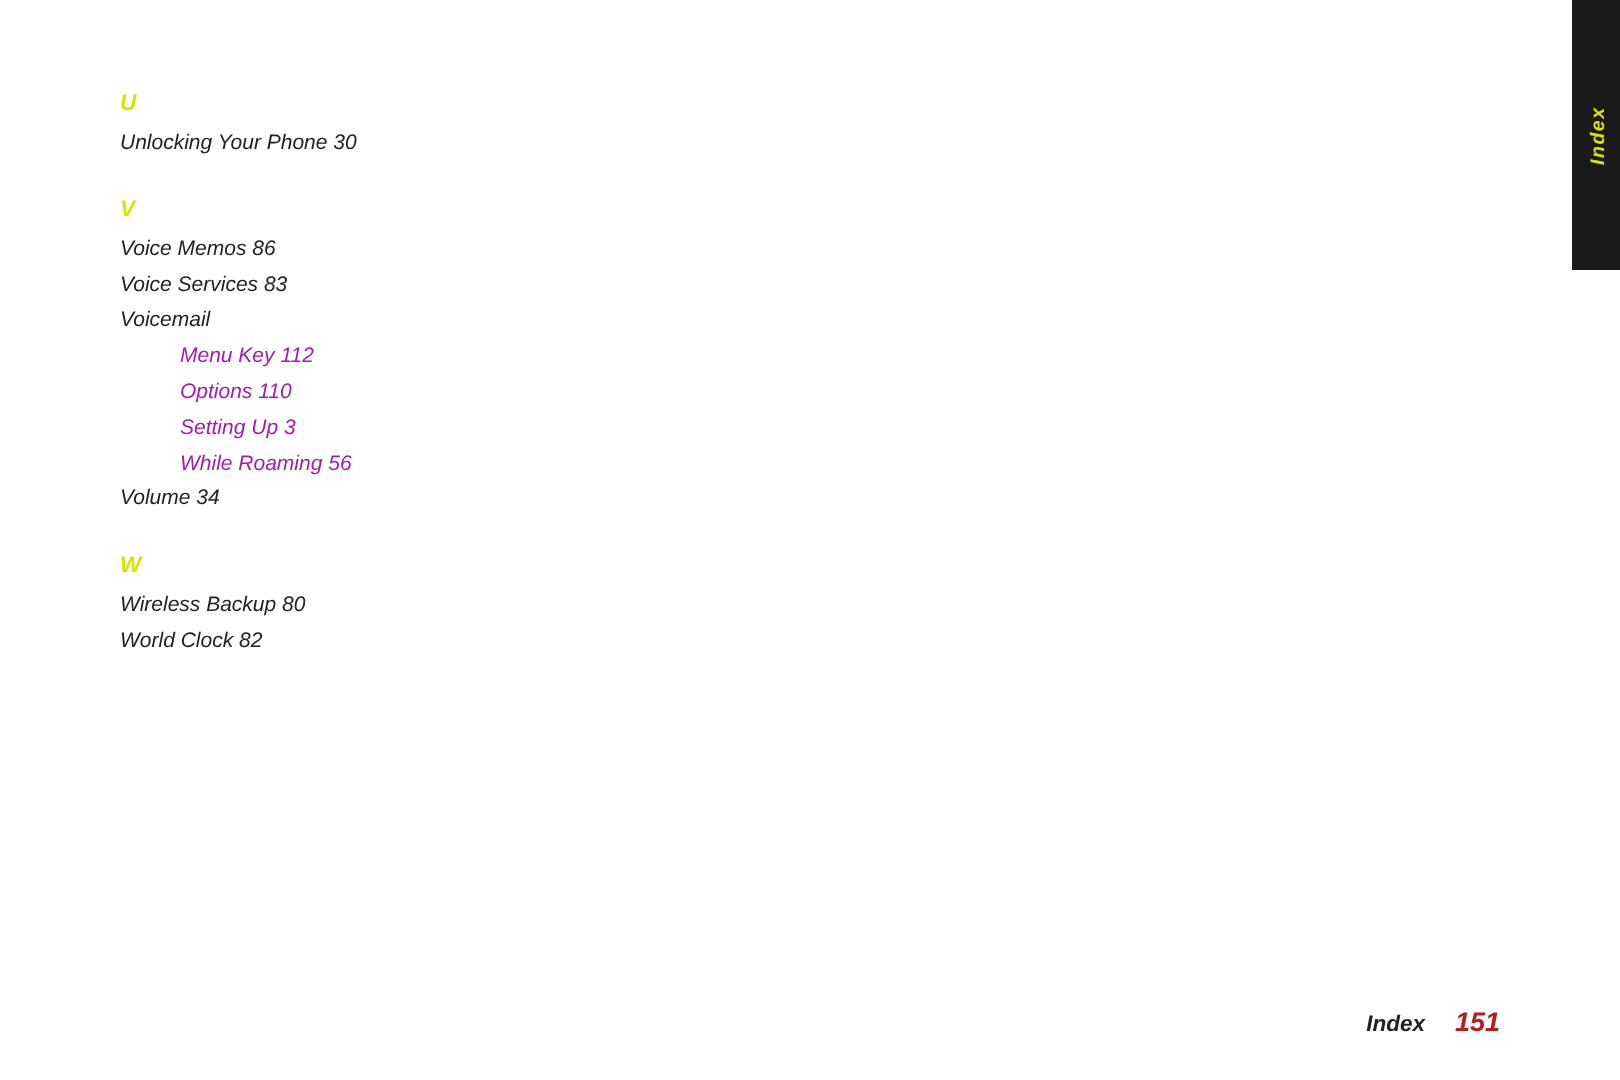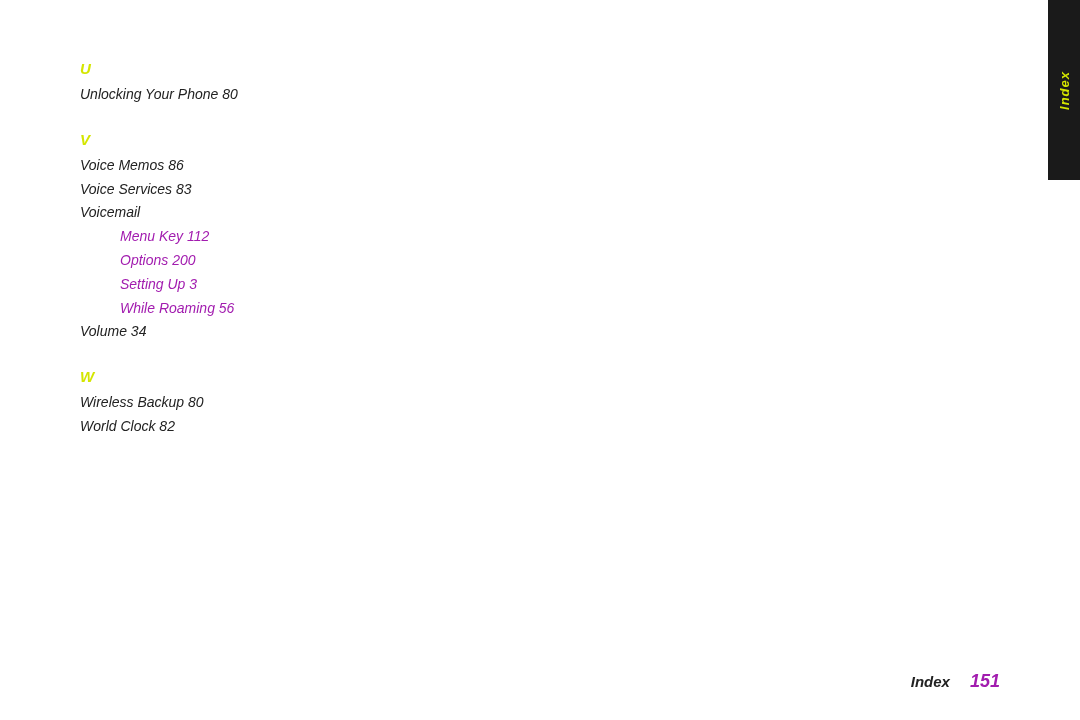--- a/index.html
+++ b/index.html
@@ -87,44 +87,44 @@
     .footer-label {
       font-style: italic;
       font-size: 15px;
       color: #222;
       font-weight: bold;
     }
 
     .footer-page {
       font-style: italic;
       font-size: 18px;
-      color: #a21caf;
+      color: #b91c1c;
       font-weight: bold;
       text-align: right;
     }
   </style>
 </head>
 <body>
 
 <div class="sidebar-tab">
   <span class="sidebar-tab-text">Index</span>
 </div>
 
 <div class="page-content">
 <div class="section">
       <div class="section-letter">U</div>
-      <div class="entry">Unlocking Your Phone  80</div>
+      <div class="entry">Unlocking Your Phone  30</div>
     </div>
     <div class="section">
       <div class="section-letter">V</div>
       <div class="entry">Voice Memos  86</div>
       <div class="entry">Voice Services  83</div>
       <div class="entry">Voicemail</div>
       <div class="sub-entry">Menu Key  112</div>
-      <div class="sub-entry">Options  200</div>
+      <div class="sub-entry">Options  110</div>
       <div class="sub-entry">Setting Up  3</div>
       <div class="sub-entry">While Roaming  56</div>
       <div class="entry">Volume  34</div>
     </div>
     <div class="section">
       <div class="section-letter">W</div>
       <div class="entry">Wireless Backup  80</div>
       <div class="entry">World Clock  82</div>
     </div>
   </div>

